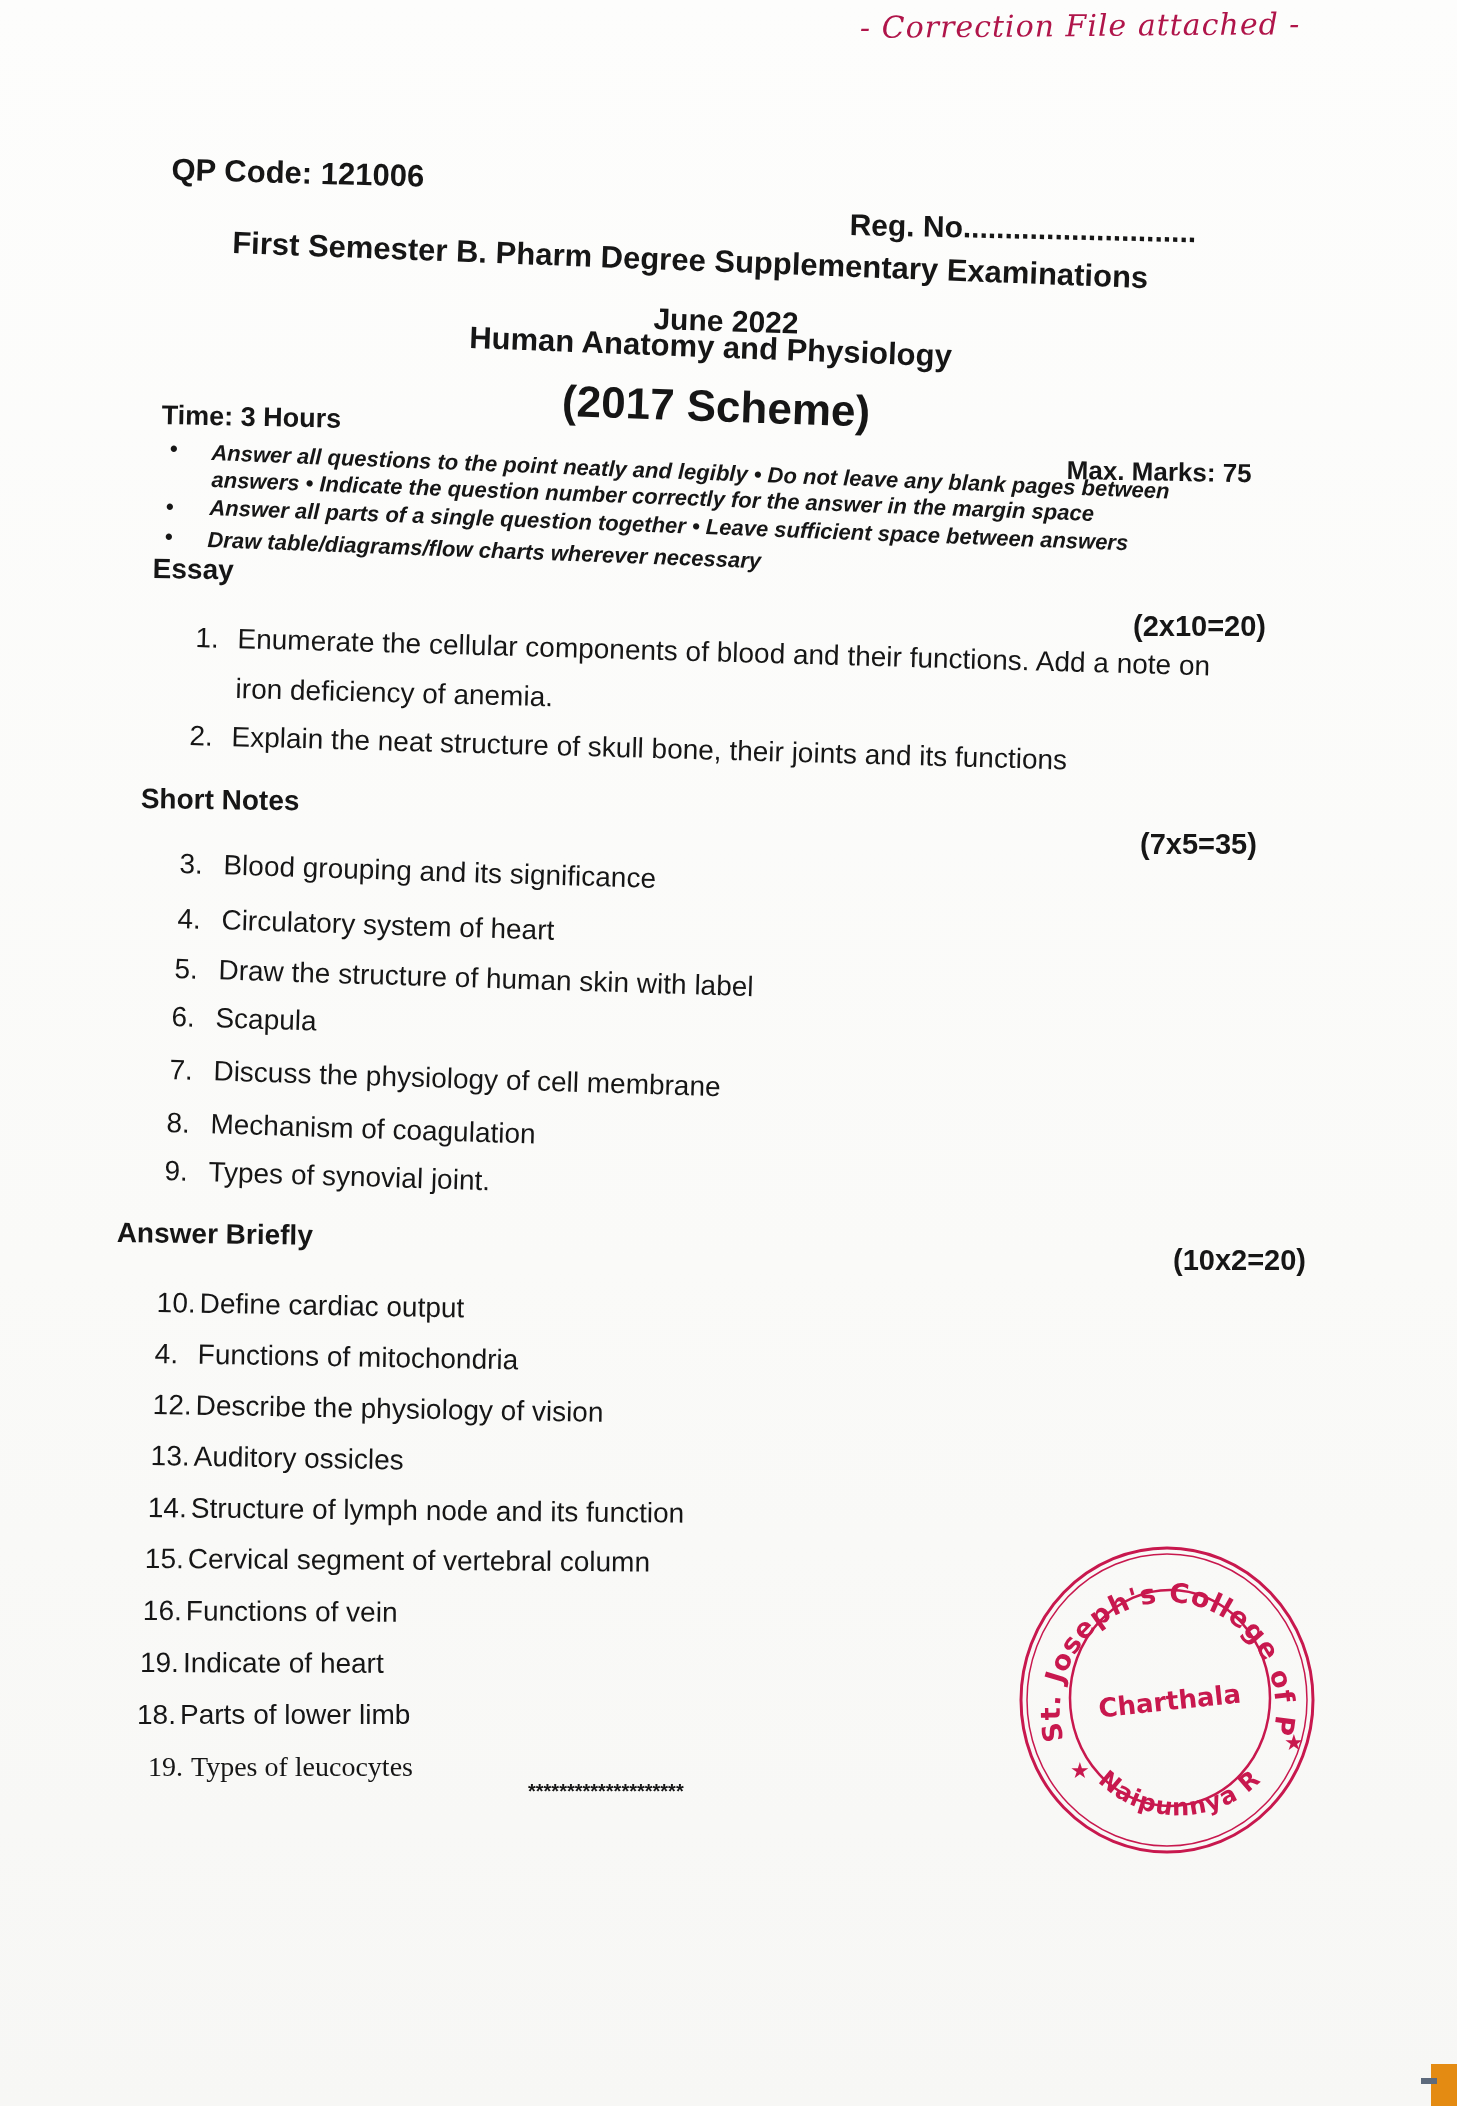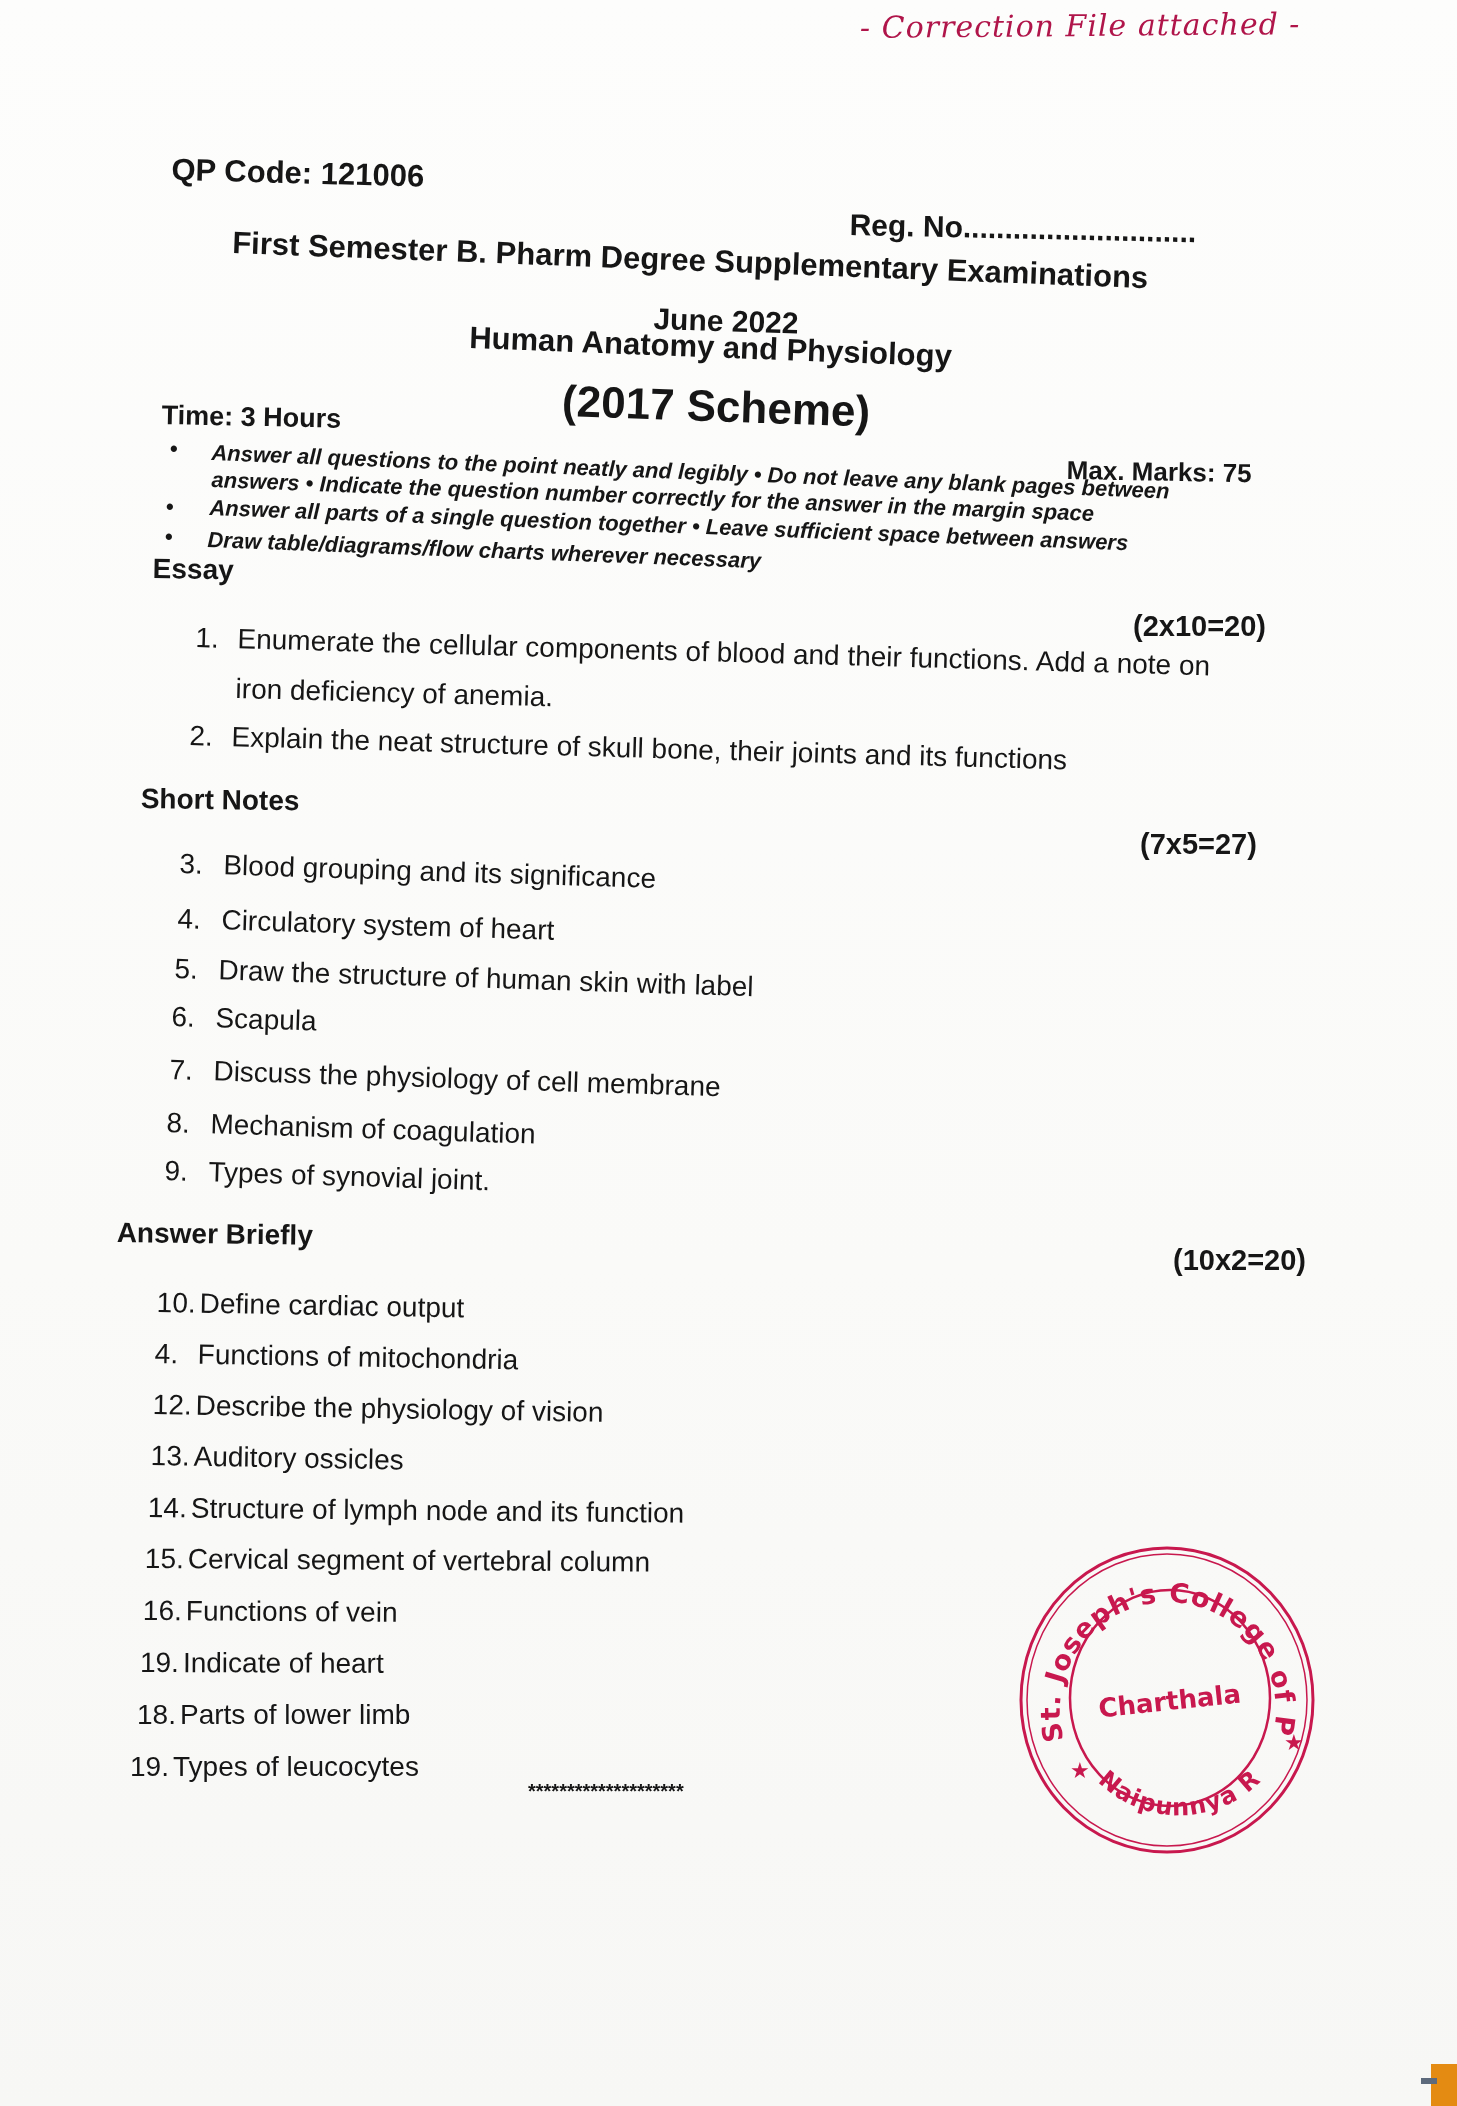--- a/index.html
+++ b/index.html
@@ -75,21 +75,21 @@
   <div class="abs marks" style="left:1133px;top:610px;">(2x10=20)</div>
   <div class="abs q" style="left:196px;top:622px;transform:rotate(1.6deg);">
     <span class="qnum" style="width:42px">1.</span><span>Enumerate the cellular components of blood and their functions. Add a note on</span>
   </div>
   <div class="abs q" style="left:236px;top:673px;transform:rotate(1.5deg);">iron deficiency of anemia.</div>
   <div class="abs q" style="left:190px;top:720px;transform:rotate(1.6deg);">
     <span class="qnum" style="width:42px">2.</span><span>Explain the neat structure of skull bone, their joints and its functions</span>
   </div>
 
   <div class="abs section" style="left:141px;top:783px;transform:rotate(0.8deg);">Short Notes</div>
-  <div class="abs marks" style="left:1140px;top:828px;">(7x5=27)</div>
+  <div class="abs marks" style="left:1140px;top:828px;">(7x5=35)</div>
   <div class="abs q" style="left:180px;top:848px;transform:rotate(1.8deg);">
     <span class="qnum" style="width:44px">3.</span><span>Blood grouping and its significance</span>
   </div>
   <div class="abs q" style="left:178px;top:903px;transform:rotate(1.8deg);">
     <span class="qnum" style="width:44px">4.</span><span>Circulatory system of heart</span>
   </div>
   <div class="abs q" style="left:175px;top:953px;transform:rotate(1.8deg);">
     <span class="qnum" style="width:44px">5.</span><span>Draw the structure of human skin with label</span>
   </div>
   <div class="abs q" style="left:172px;top:1001px;transform:rotate(1.8deg);">
@@ -127,21 +127,21 @@
   </div>
   <div class="abs q" style="left:143px;top:1595px;transform:rotate(0.4deg);">
     <span class="qnum" style="width:43px">16.</span><span>Functions of vein</span>
   </div>
   <div class="abs q" style="left:140px;top:1647px;transform:rotate(0.2deg);">
     <span class="qnum" style="width:43px">19.</span><span>Indicate of heart</span>
   </div>
   <div class="abs q" style="left:137px;top:1699px;transform:rotate(0deg);">
     <span class="qnum" style="width:43px">18.</span><span>Parts of lower limb</span>
   </div>
-  <div class="abs q" style="left:130px;top:1751px;transform:rotate(0deg);">
+  <div class="abs q" style="left:148px;top:1751px;transform:rotate(0deg);font-family:Liberation Serif, serif;">
     <span class="qnum" style="width:43px">19.</span><span>Types of leucocytes</span>
   </div>
 
   <div class="abs stars">********************</div>
 
   <svg class="stamp" viewBox="0 0 310 330">
     <defs>
       <path id="topArc" d="M 52 210 A 108 108 0 1 1 262 200"></path>
       <path id="botArc" d="M 70 232 A 115 115 0 0 0 250 250"></path>
     </defs>

